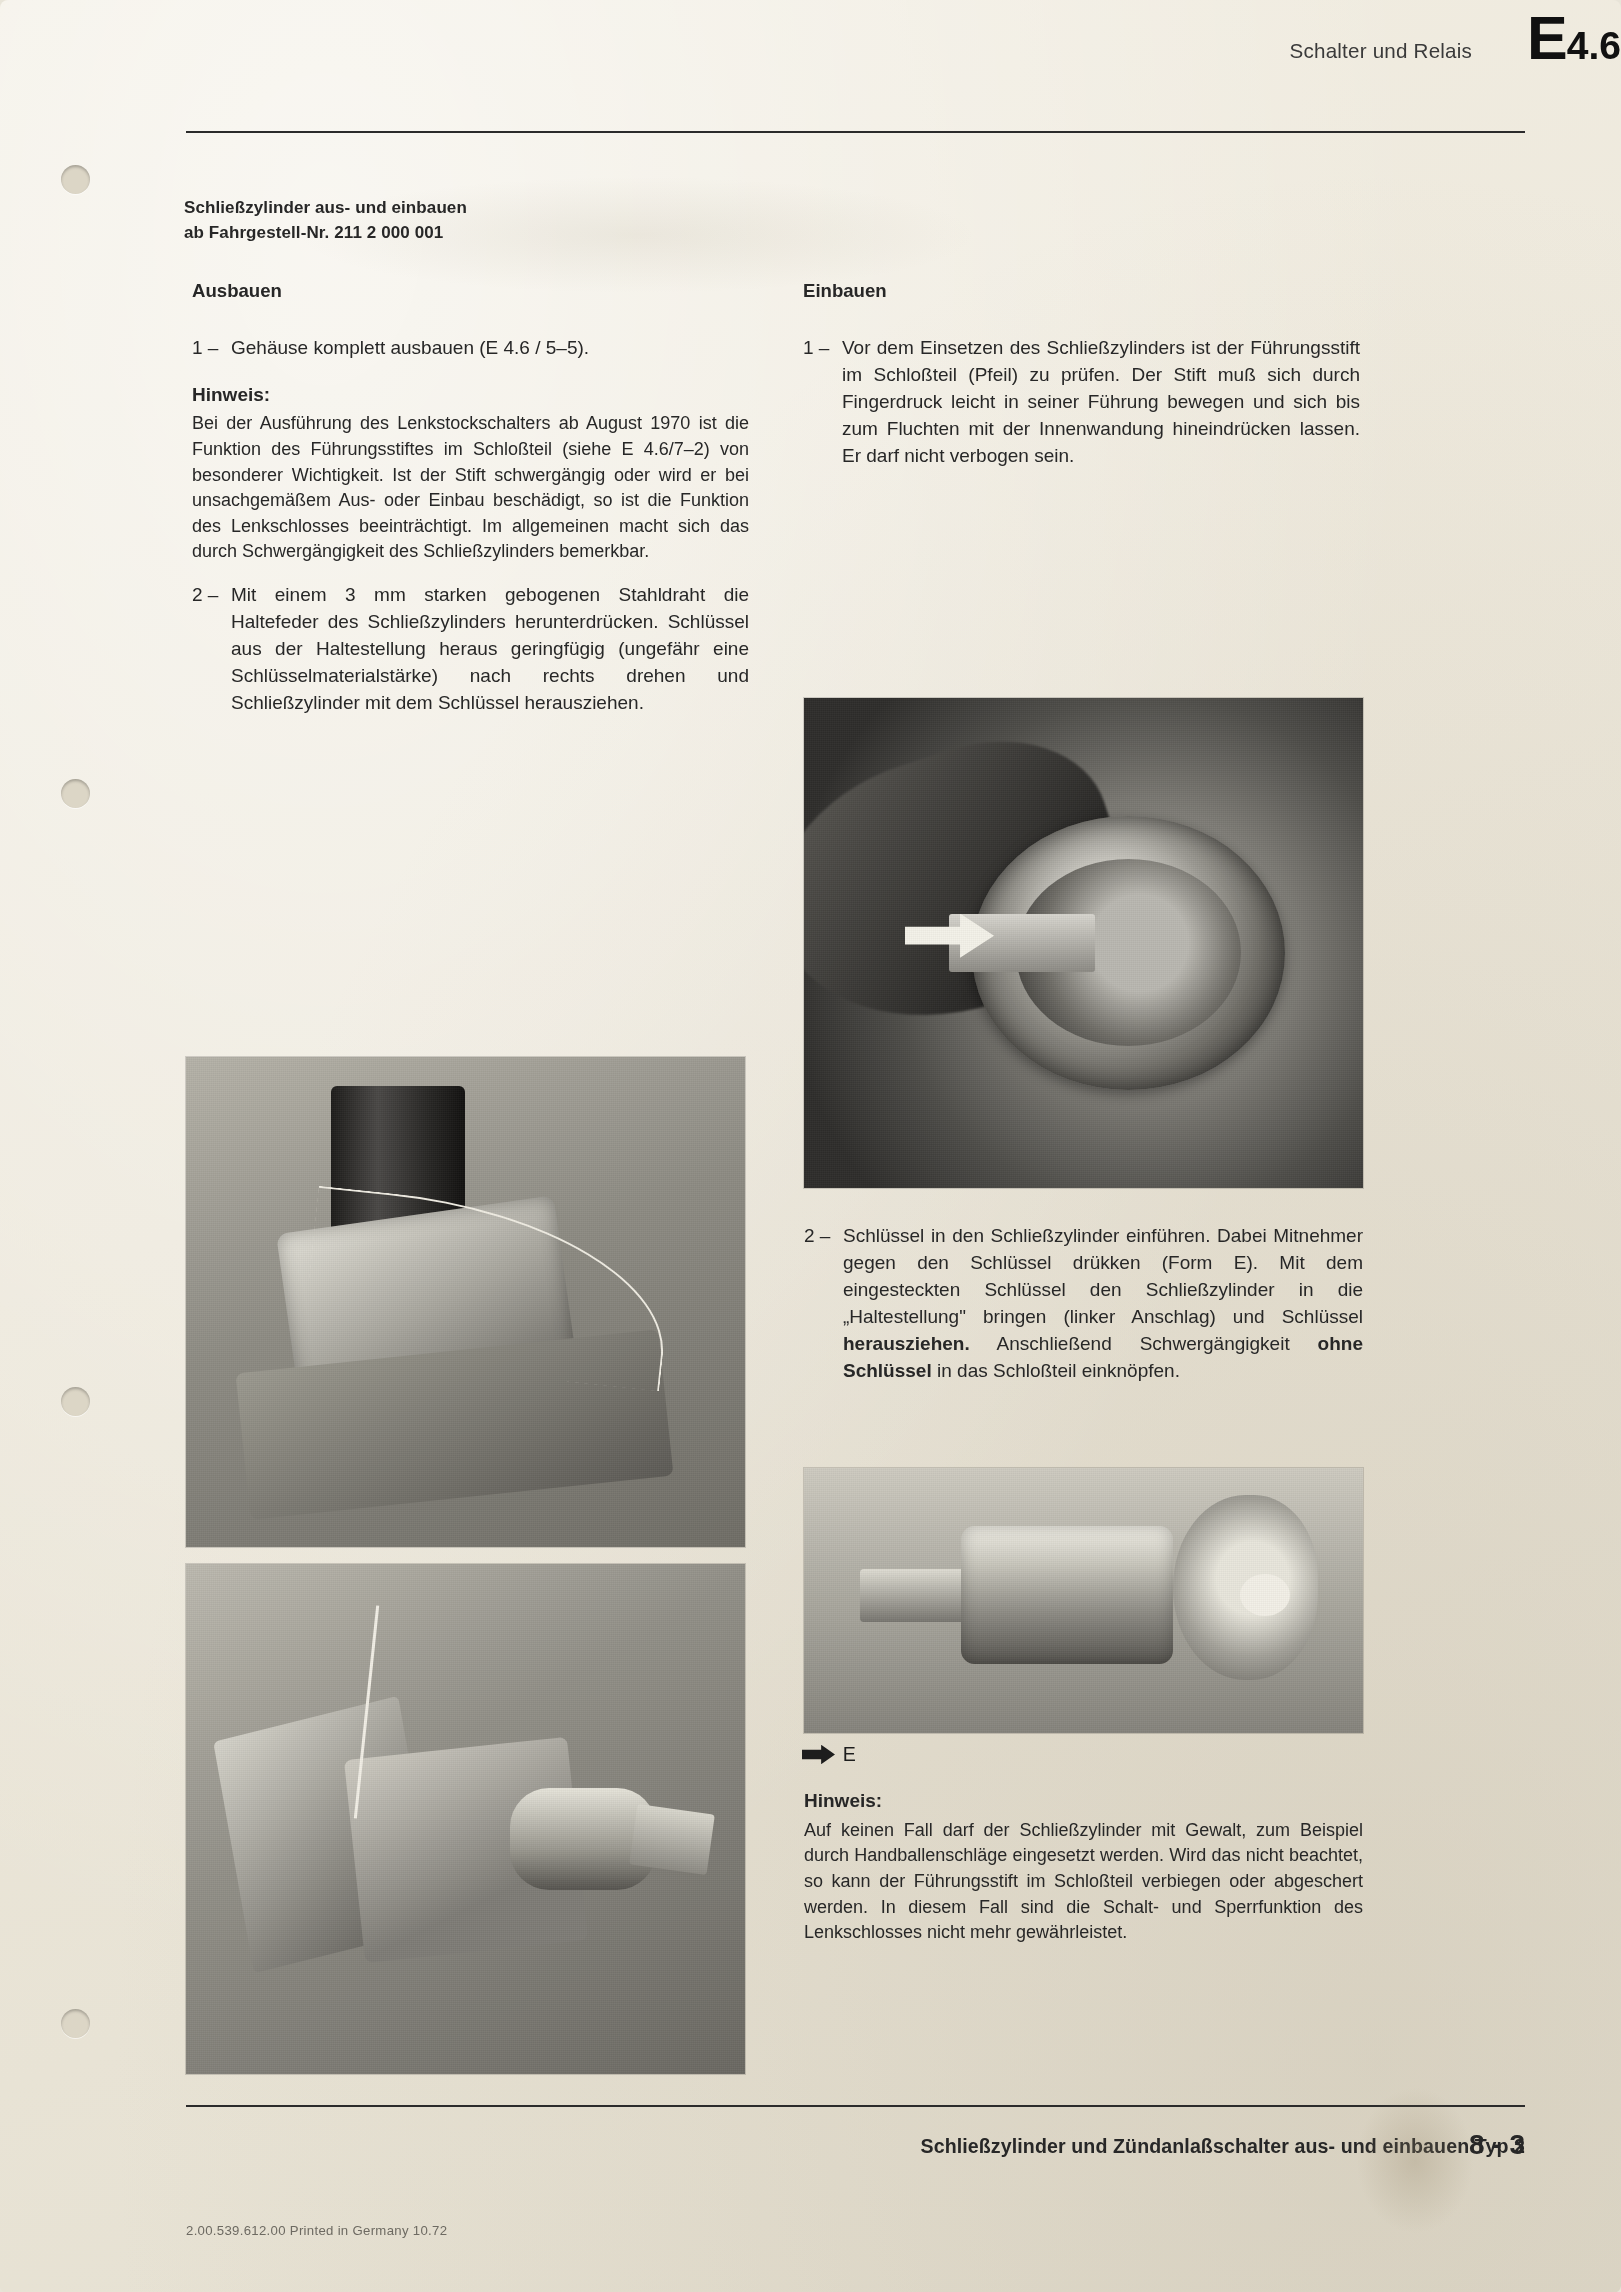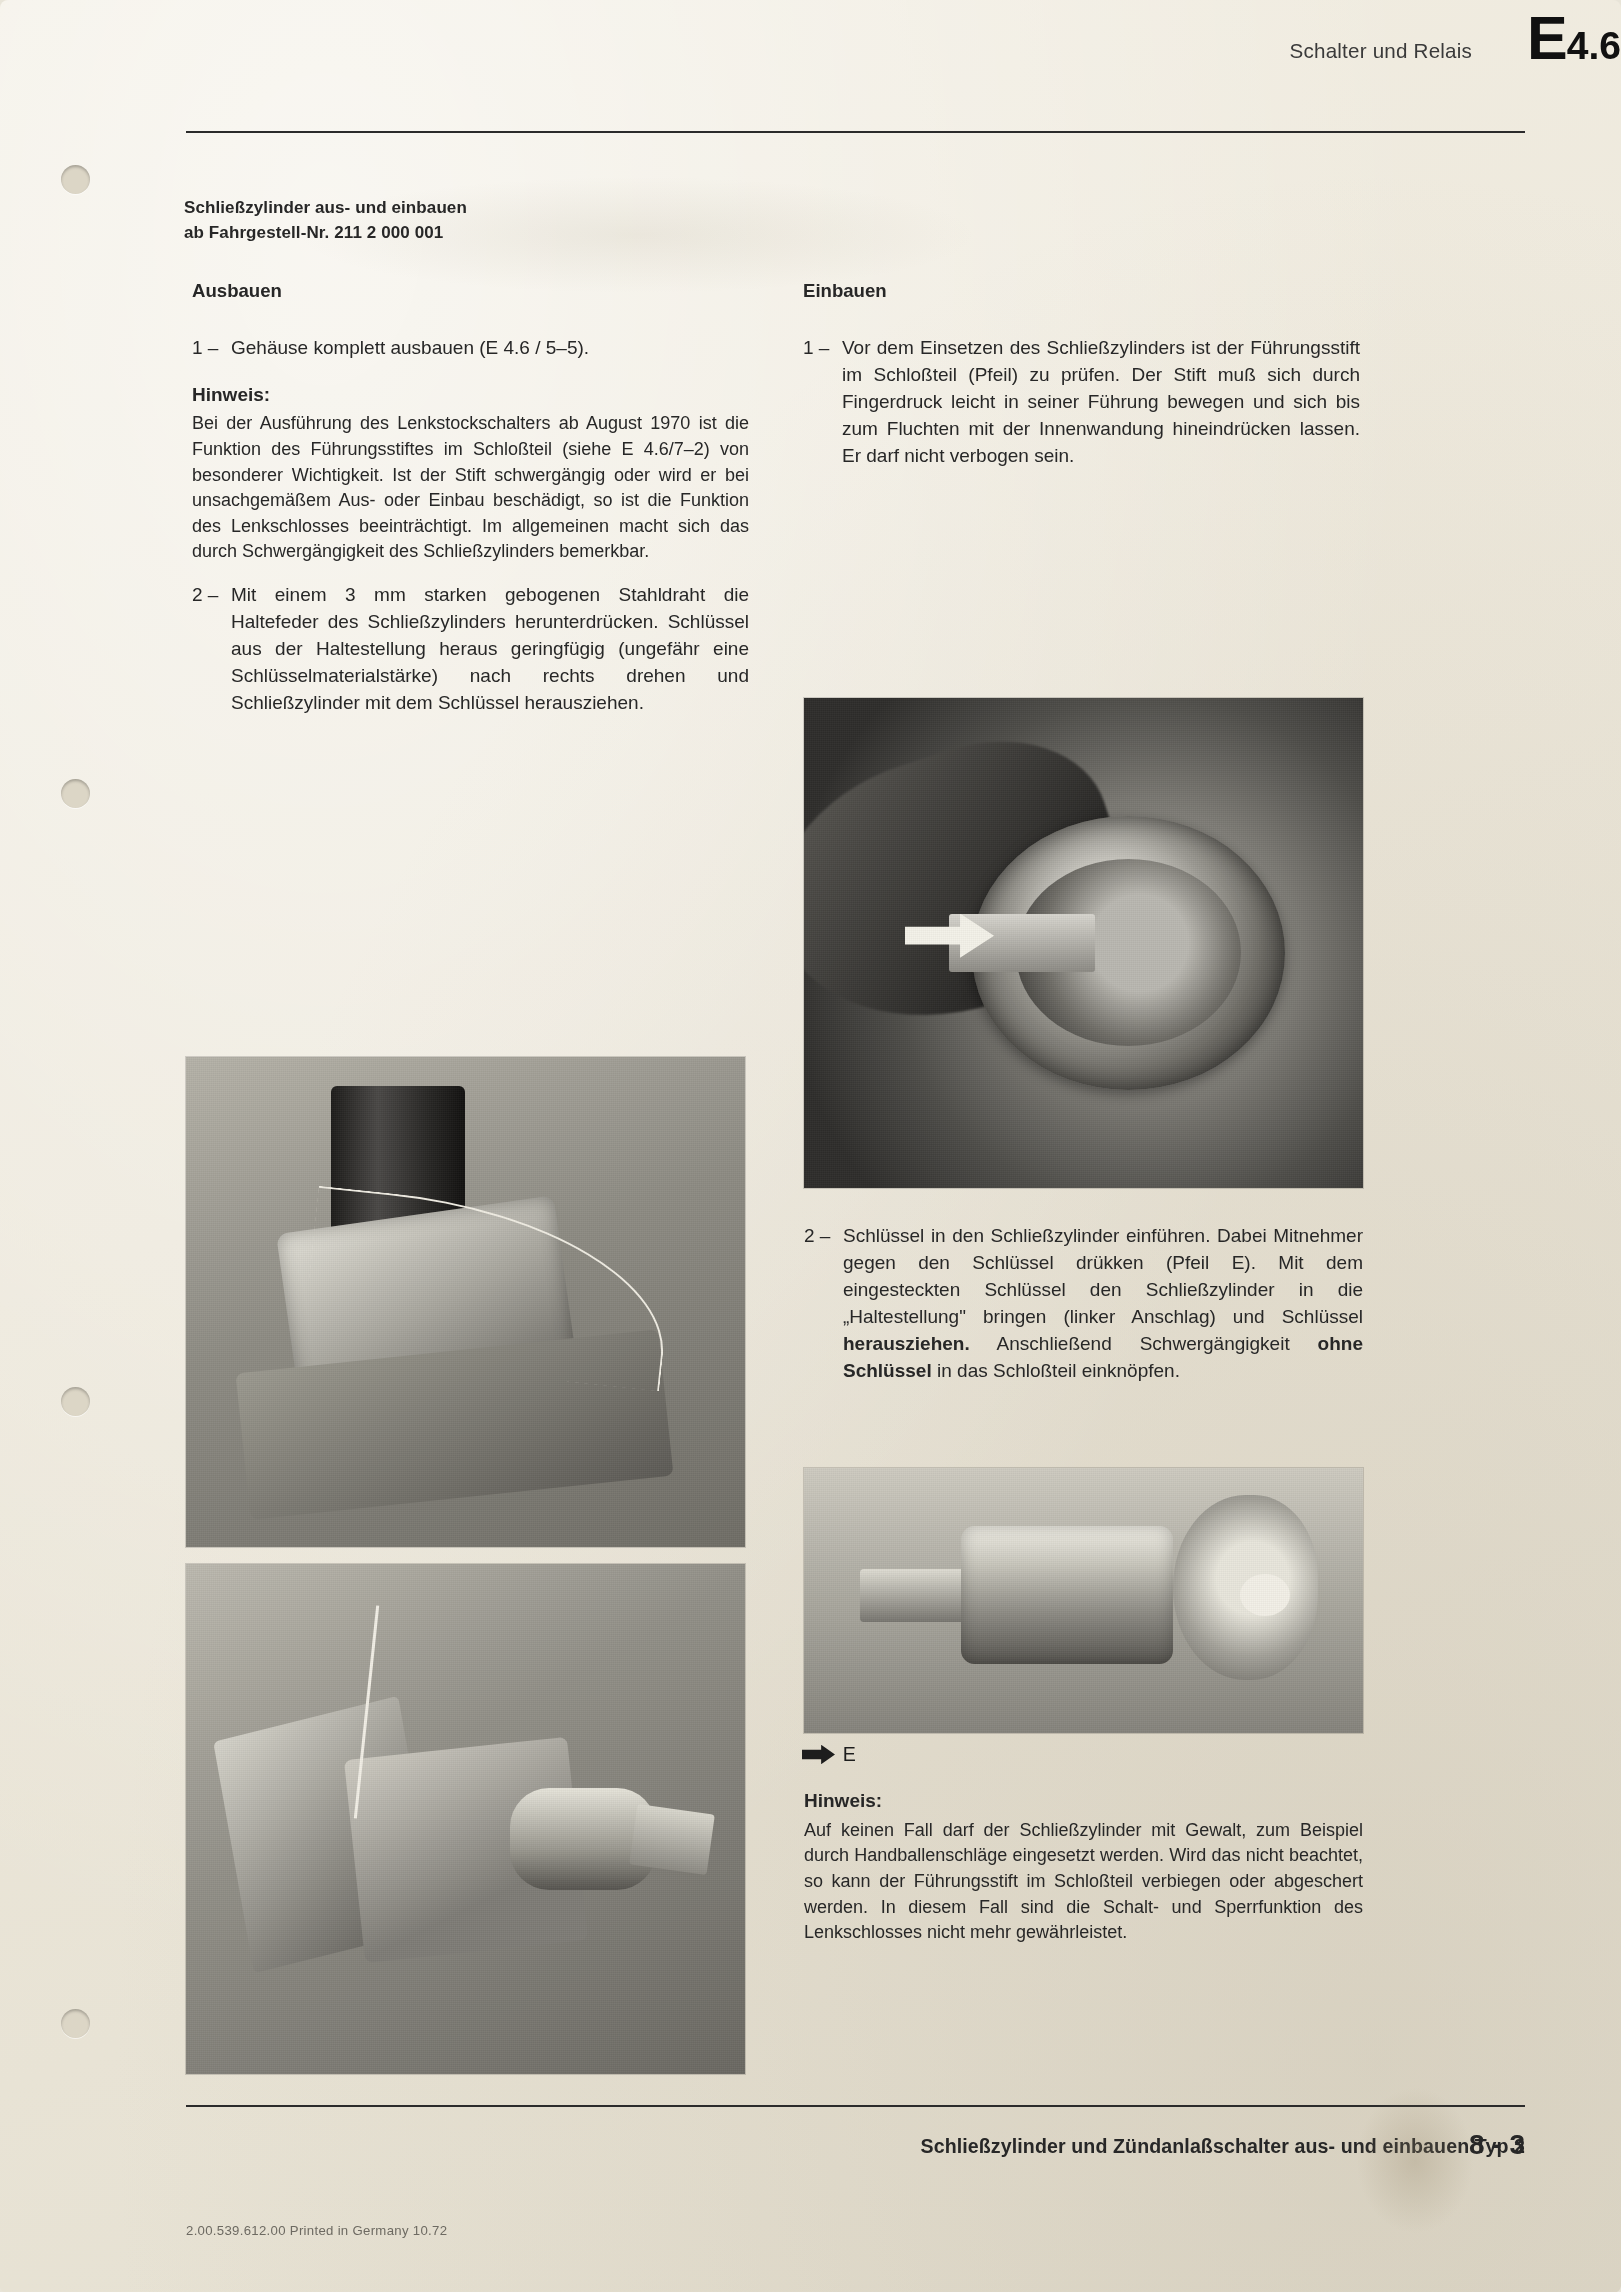--- a/index.html
+++ b/index.html
@@ -509,21 +509,21 @@
     <div class="blockB"></div>
     <div class="cyl"></div>
     <div class="keyb"></div>
     <div class="wire2"></div>
     <div class="grain"></div>
   </div>
 
   <div style="position:absolute; left:804px; top:1223px; width:559px;">
     <div class="item">
       <div class="num">2 –</div>
-      <div class="txt"><span>Schlüssel in den Schließzylinder einführen. Dabei Mitnehmer gegen den Schlüssel drükken (Pfeil E). Mit dem eingesteckten Schlüssel den Schließzylinder in die „Haltestellung" bringen (linker Anschlag) und Schlüssel </span><b>herausziehen.</b><span> Anschließend Schwergängigkeit </span><b>ohne Schlüssel</b><span> in das Schloßteil einknöpfen.</span></div>
+      <div class="txt"><span>Schlüssel in den Schließzylinder einführen. Dabei Mitnehmer gegen den Schlüssel drükken (Form E). Mit dem eingesteckten Schlüssel den Schließzylinder in die „Haltestellung" bringen (linker Anschlag) und Schlüssel </span><b>herausziehen.</b><span> Anschließend Schwergängigkeit </span><b>ohne Schlüssel</b><span> in das Schloßteil einknöpfen.</span></div>
     </div>
   </div>
 
   <div class="fig" id="fig-cylinder-key">
     <div class="nose"></div>
     <div class="barrel"></div>
     <div class="keyhead"></div>
     <div class="keyhole"></div>
     <div class="grain"></div>
   </div>

